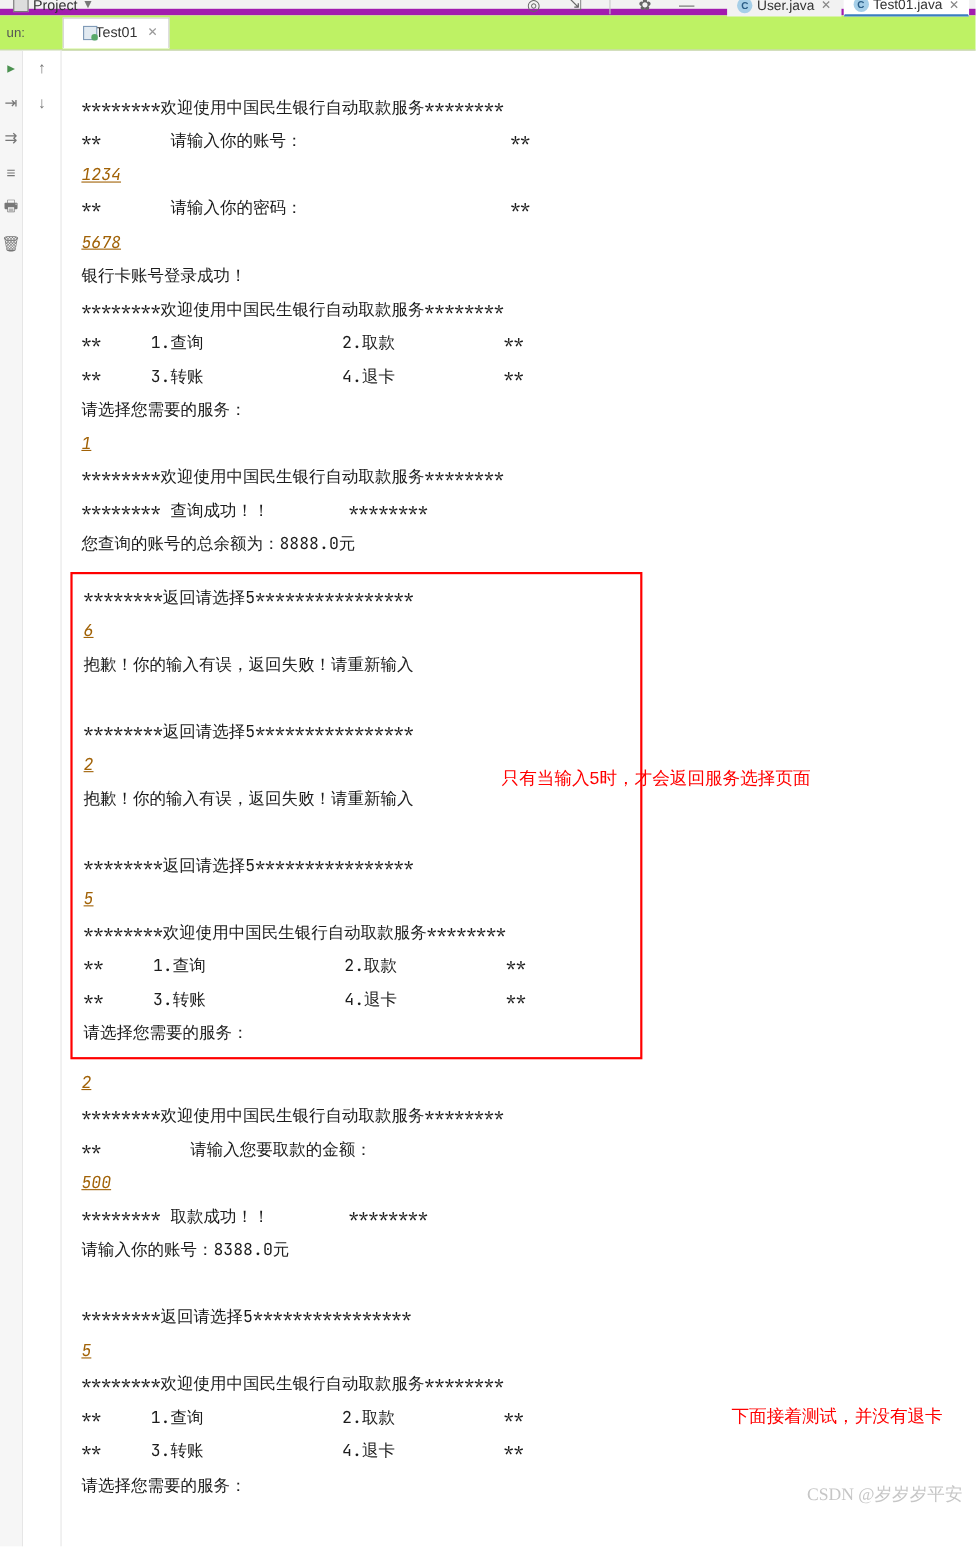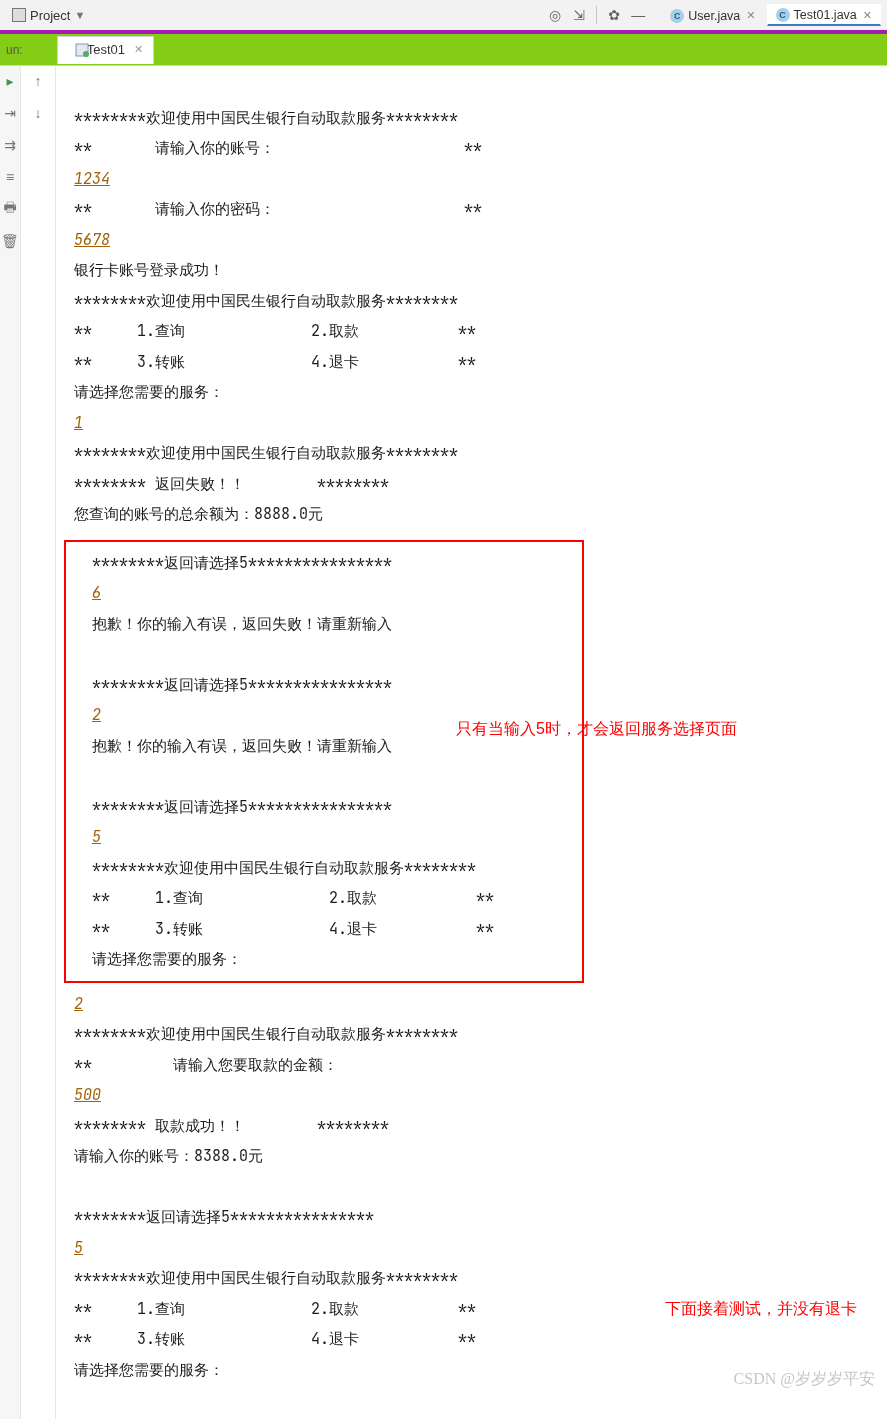--- a/index.html
+++ b/index.html
@@ -1,40 +1,40 @@
 <!DOCTYPE html>
 <html><head>
   <meta charset="utf-8">
   <style>
     * { margin:0; padding:0; box-sizing:border-box; }
     body { font-family:"Segoe UI",Arial,sans-serif; font-size:13px; background:#fff; color:#333; width:887px; }
-    .toolbar { height:34px; display:flex; align-items:center; border-bottom:4px solid #a21caf; background:#f2f2f2; padding:0 6px; gap:6px; }
+    .toolbar { height:14px; display:flex; align-items:center; border-bottom:6px solid #a21caf; background:#f2f2f2; padding:0 6px; gap:20px; }
     .proj-btn { display:flex; align-items:center; gap:4px; padding:2px 6px; }
     .proj-btn .sq { width:14px; height:14px; border:1px solid #777; background:#ddd; position:relative; }
     .tb-spacer { flex:1; }
     .tb-icon { width:18px; height:18px; display:flex; align-items:center; justify-content:center; color:#666; font-size:14px; border-radius:2px; }
     .tb-sep { width:1px; height:18px; background:#c8c8c8; margin:0 2px; }
     .file-tabs { display:flex; align-items:center; gap:2px; margin-left:8px; }
     .file-tab { display:flex; align-items:center; gap:4px; padding:3px 8px 2px; background:#f2f2f2; border:1px solid transparent; font-size:12.5px; }
     .file-tab.active { background:#fff; border-bottom:2px solid #3b7ec0; }
     .file-tab .c { width:14px; height:14px; border-radius:50%; background:#a6cfe8; color:#2a5d86; font-size:9px; font-weight:bold; display:flex; align-items:center; justify-content:center; }
     .file-tab .x { color:#888; font-size:11px; margin-left:2px; }
-    .run-bar { height:32px; display:flex; align-items:center; border-bottom:1px solid #d0d0d0; background:#84cc16; }
+    .run-bar { height:32px; display:flex; align-items:center; border-bottom:1px solid #d0d0d0; background:#bef264; }
     .run-label { font-size:12px; color:#555; padding:0 6px; }
     .run-tab { display:flex; align-items:center; gap:5px; height:28px; padding:0 10px; background:#fff; border:1px solid #d0d0d0; border-bottom:1px solid #fff; margin-left:28px;text-align:center; }
     .run-tab .ic { width:14px; height:14px; position:relative; }
     .run-tab .ic svg { position:absolute; }
     .main { display:flex; }
     .gutter { width:21px; background:#f6f6f6; border-right:1px solid #e6e6e6; padding-top:6px; display:flex; flex-direction:column; align-items:center; gap:14px; }
     .arrows { width:35px; background:#fff; border-right:1px solid #e6e6e6; padding-top:6px; display:flex; flex-direction:column; align-items:center; gap:14px; }
     .g-icon { width:18px; height:18px; display:flex; align-items:center; justify-content:center; color:#777; font-size:14px; }
     .g-icon.trash { color:#777; }
     .console { flex:1; padding:6px 0 10px 18px; font-family:"JetBrains Mono",Consolas,"Microsoft YaHei",monospace; font-size:15px; line-height:30.5px; white-space:pre; color:#1c1c1c; }
     .inp { color:#a16207; font-style:italic;text-decoration:underline; }
-    .red-box { border:2px solid #f00; padding:6px 26px; margin:10px 0 6px -10px; width:520px; position:relative; }
+    .red-box { border:2px solid #f00; padding:6px 10px; margin:10px 0 6px -10px; width:520px; position:relative; }
     .anno { position:absolute; color:#f00; font-family:"Microsoft YaHei",sans-serif; font-size:16px; font-style:normal; }
     .anno1 { top:172px; left:390px; }
     .anno2 { position:absolute; color:#f00; font-family:"Microsoft YaHei",sans-serif; font-size:16px; right:30px; }
     .watermark { position:absolute; right:12px; bottom:36px; color:#c6c6c6; font-size:16px; font-family:"Microsoft YaHei"; }
     .dn-arrow { font-size:11px; color:#777; }
   </style>
 </head>
 <body>
 
 <div class="toolbar">
@@ -96,21 +96,21 @@
 <span class="inp">1234</span>
 <span>**       请输入你的密码：                     **</span>
 <span class="inp">5678</span>
 <span>银行卡账号登录成功！</span>
 <span>********欢迎使用中国民生银行自动取款服务********</span>
 <span>**     1.查询              2.取款           **</span>
 <span>**     3.转账              4.退卡           **</span>
 <span>请选择您需要的服务：</span>
 <span class="inp">1</span>
 <span>********欢迎使用中国民生银行自动取款服务********</span>
-<span>******** 返回失败！！        ********</span>
+<span>******** 查询成功！！        ********</span>
 <span>您查询的账号的总余额为：8888.0元</span>
 <div class="red-box"><span>********返回请选择5****************</span>
 <span class="inp">6</span>
 <span>抱歉！你的输入有误，返回失败！请重新输入</span>
 
 <span>********返回请选择5****************</span>
 <span class="inp">2</span>
 <span>抱歉！你的输入有误，返回失败！请重新输入</span>
 
 <span>********返回请选择5****************</span>

